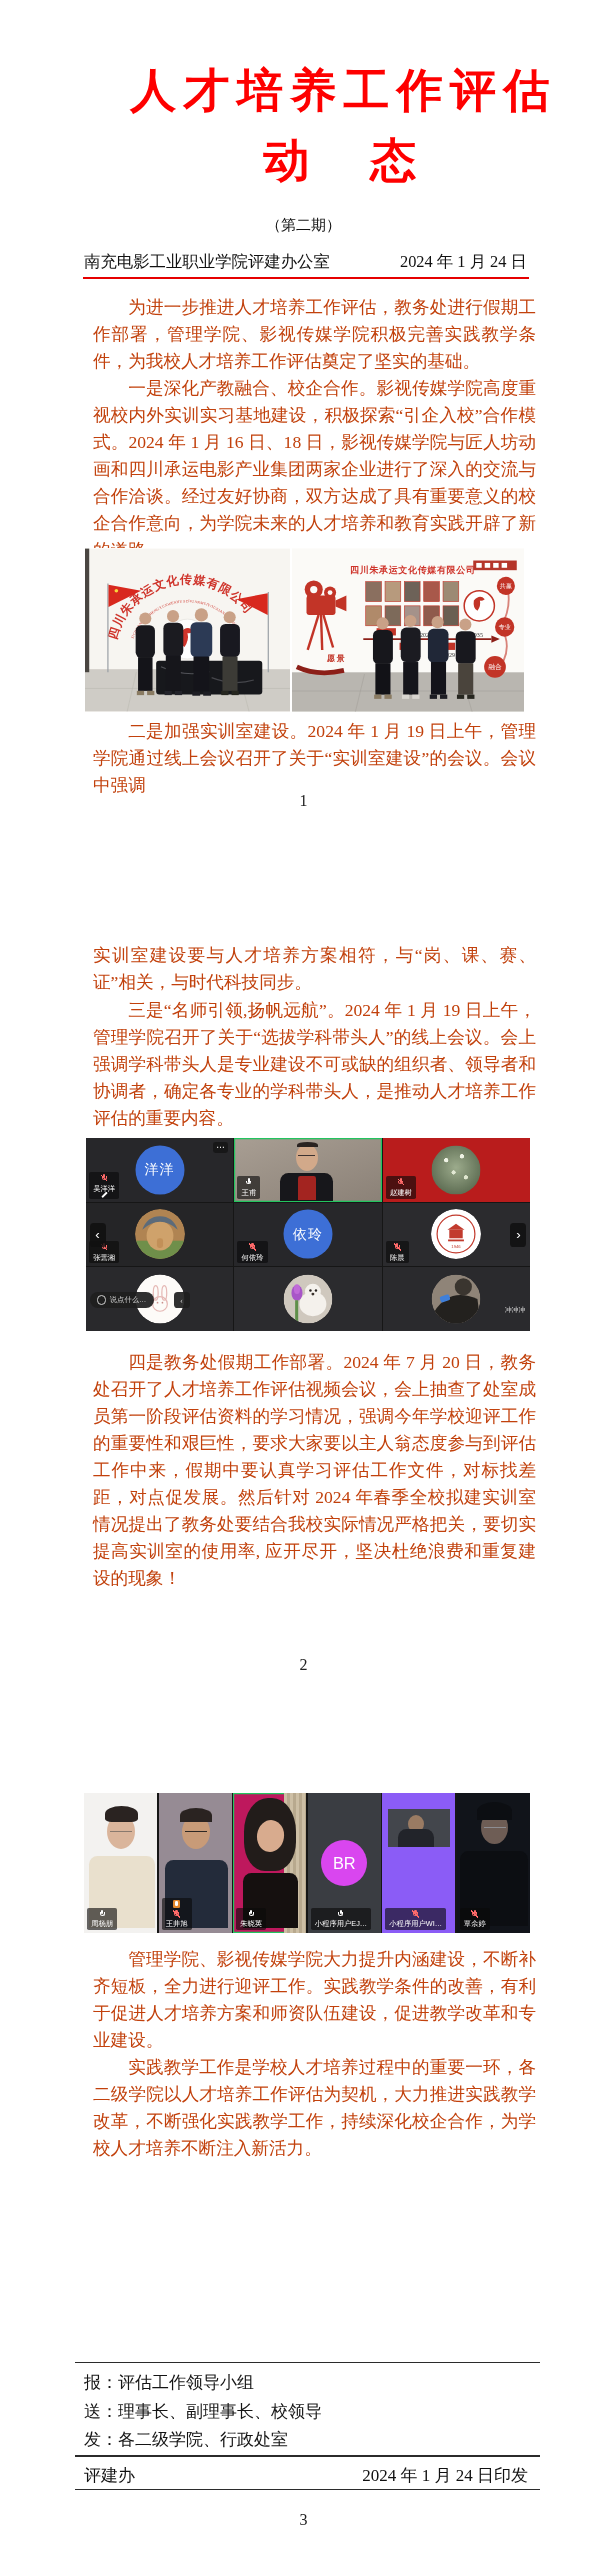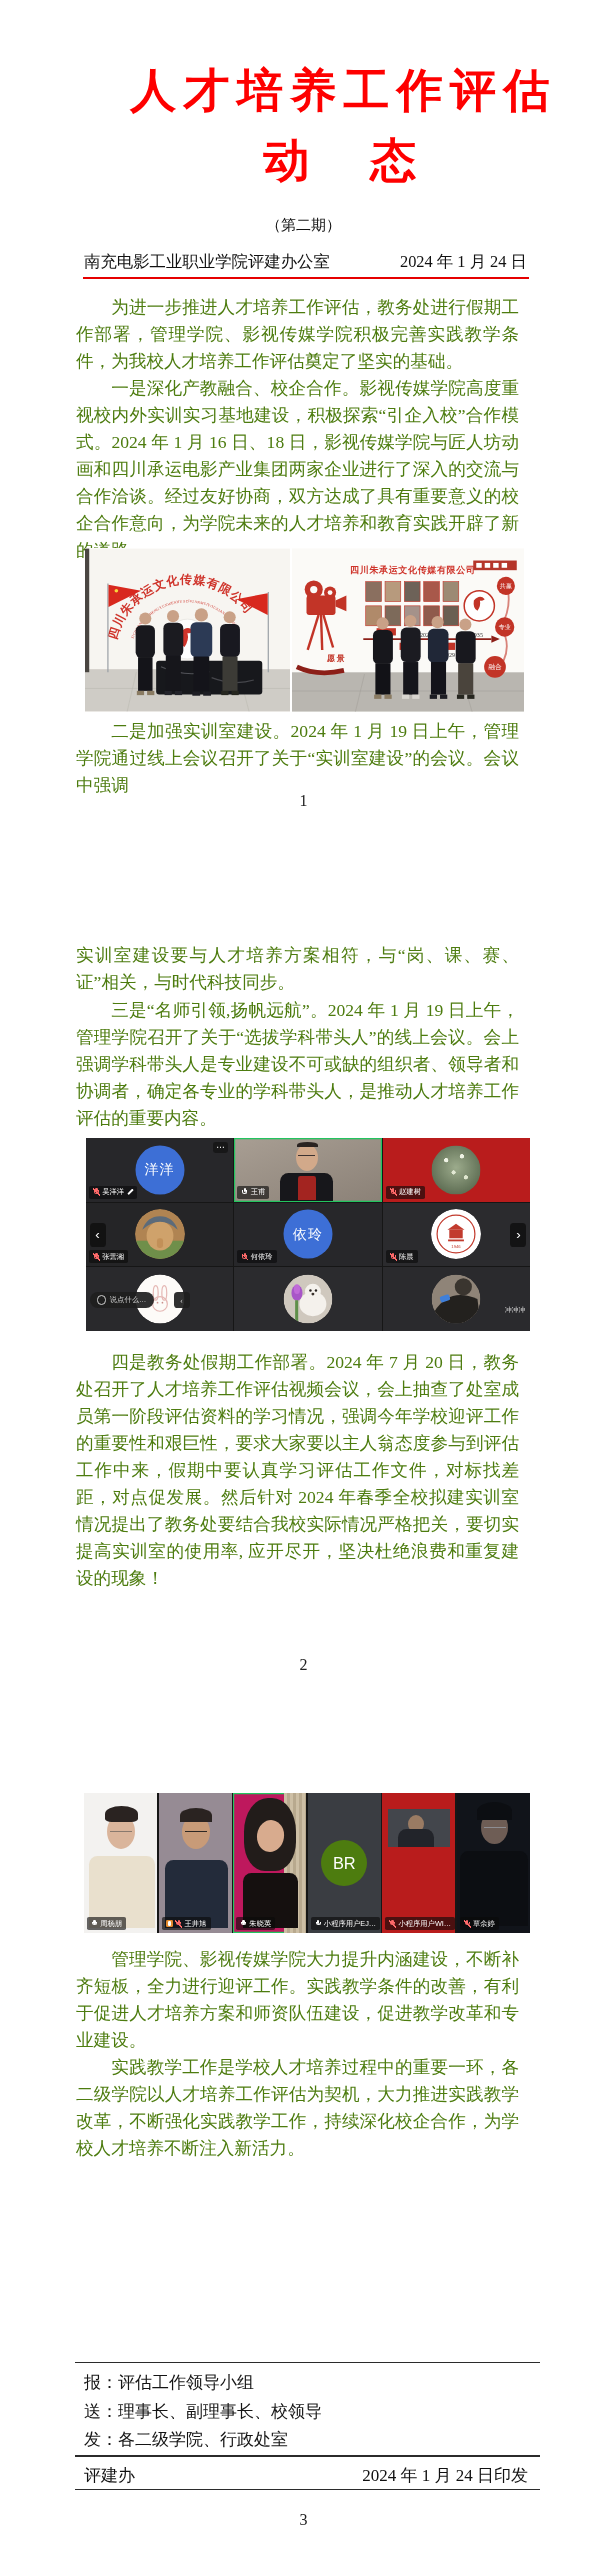--- a/index.html
+++ b/index.html
@@ -7,39 +7,39 @@
        font-family:"Liberation Serif","DejaVu Serif",serif;color:#111;}
   .abs{position:absolute;}
   
   .doc-title{left:0;width:607px;text-align:center;color:#fe0000;font-weight:bold;
              font-size:46px;letter-spacing:7.3px;line-height:1;white-space:nowrap;padding-left:40px;}
   .issue{left:0;width:607px;text-align:center;font-size:15px;}
   .mast-office{left:84px;top:251px;font-size:16.4px;}
   .mast-date{right:80px;top:251px;font-size:16.4px;}
   .red-rule{left:83px;top:277px;width:446px;height:2.4px;background:#e60000;}
   
-  .flow{left:76px;width:443px;font-size:17.6px;line-height:27px;text-align:justify;color:#4d7c0f;}
+  .flow{left:93px;width:443px;font-size:17.6px;line-height:27px;text-align:justify;color:#c2410c;}
   .flow p{margin:0;text-indent:2em;}
   .flow p.noindent{text-indent:0;}
   .pagenum{left:0;width:607px;text-align:center;font-size:16px;color:#222;}
   
   .fline{left:75px;width:465px;background:#2b2b2b;}
   .ftext{left:84px;font-size:17px;color:#151515;}
   .issuer-left{left:84px;font-size:17px;}
   .issuer-right{right:79px;font-size:17px;}
   
   .photo1{left:85px;top:548px;width:440px;height:164px;display:flex;gap:2.4px;background:#fff;}
   .photo1 svg{display:block;}
   
   .vc{background:#161616;}
   .vtile{position:relative;background:#2b2b2e;overflow:hidden;}
   .vtile.active{box-shadow:inset 0 0 0 1.2px #23c45f;}
   .pill{position:absolute;left:3px;bottom:3px;display:flex;align-items:center;gap:2.4px;
         background:rgba(10,10,10,.62);color:#fff;font-size:7.3px;line-height:1;
-        padding:2.4px 4.2px;border-radius:1.8px;font-family:"Liberation Sans","DejaVu Sans",sans-serif;white-space:nowrap;}
+        padding:2.4px 4.2px;border-radius:1.8px;font-family:"Liberation Sans","DejaVu Sans",sans-serif;white-space:nowrap;flex-direction:column;}
   .mic{position:relative;width:6.7px;height:8px;display:inline-block;color:#fff;flex:0 0 auto;}
   .mic::before{content:"";position:absolute;left:2.1px;top:0;width:2.4px;height:4.2px;border-radius:1.2px;background:currentColor;}
   .mic::after{content:"";position:absolute;left:0.9px;top:2.1px;width:4.9px;height:3.6px;border:0.6px solid currentColor;
               border-top:none;border-radius:0 0 4.2px 4.2px;box-sizing:border-box;}
   .mic.muted{color:#ff6a6a;background-image:linear-gradient(45deg,transparent 44%,#ff6a6a 44%,#ff6a6a 56%,transparent 56%);}
   .pencil{width:6.7px;height:1.8px;background:#fff;transform:rotate(-45deg);border-radius:0.6px;display:inline-block;}
   .hand{width:7.3px;height:7.3px;background:#e2882c;border-radius:1.2px;display:inline-block;flex:0 0 auto;position:relative;}
   .hand::before{content:"";position:absolute;left:1.8px;top:1.2px;width:3.6px;height:4.9px;background:#fff;border-radius:1.2px;}
   .avatar-circle{position:absolute;left:50%;top:50%;transform:translate(-50%,-50%);border-radius:50%;
                  display:flex;align-items:center;justify-content:center;color:#fff;
@@ -416,27 +416,27 @@
       <div style="position:absolute;right:0;top:0;width:22px;height:140px;background:repeating-linear-gradient(90deg,#cdbfa5 0 3px,#b8a98e 3px 6px);"></div>
       <div class="hairline" style="width:52px;height:73px;left:11px;top:4.9px;border-radius:46% 46% 40% 40%;background:#221c1a;"></div>
       <div class="face" style="width:27px;height:32px;left:24px;top:27px;background:#d8ab8e;transform:rotate(8deg);"></div>
       <div class="torso" style="width:55px;height:55px;left:9.7px;top:80px;background:#15100f;"></div>
       <div class="pill">
           <span class="mic"></span>
         <span>朱晓英</span>
         </div>
     </div>
     <div class="vtile" style="background:#3a3d42;">
-      <div class="avatar-circle blue" style="width:46px;height:46px;font-size:16.4px;background:#4d7c0f;">BR</div>
+      <div class="avatar-circle blue" style="width:46px;height:46px;font-size:16.4px;background:#d946ef;">BR</div>
       <div class="pill">
           <span class="mic"></span>
         <span>小程序用户EJ…</span>
         </div>
     </div>
-    <div class="vtile" style="background:#b91c1c;">
+    <div class="vtile" style="background:#8b5cf6;">
       <div style="position:absolute;left:6px;top:16px;width:62px;height:38px;background:#43464c;"></div>
       <div class="face" style="width:16px;height:18px;left:25.5px;top:22px;background:#9a7b63;"></div>
       <div class="torso" style="width:36px;height:18px;left:16px;top:36px;background:#22242a;"></div>
       <div class="pill">
           <span class="mic muted"></span>
         <span>小程序用户WI…</span>
         </div>
     </div>
     <div class="vtile" style="background:#11141a;">
       <div class="face" style="width:27px;height:33px;left:24px;top:18px;background:#6e5d55;"></div>

